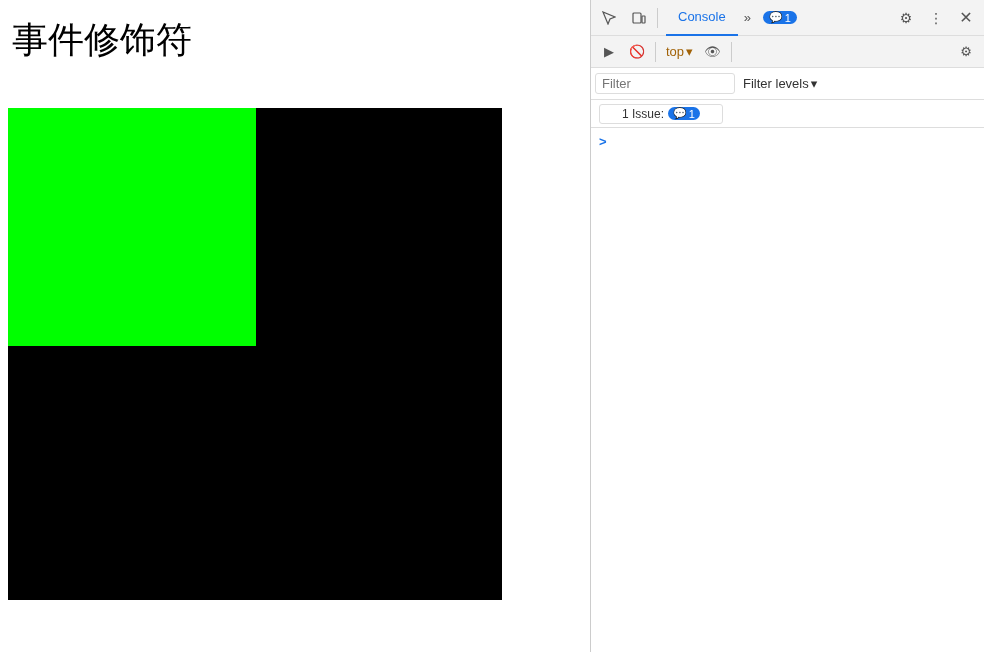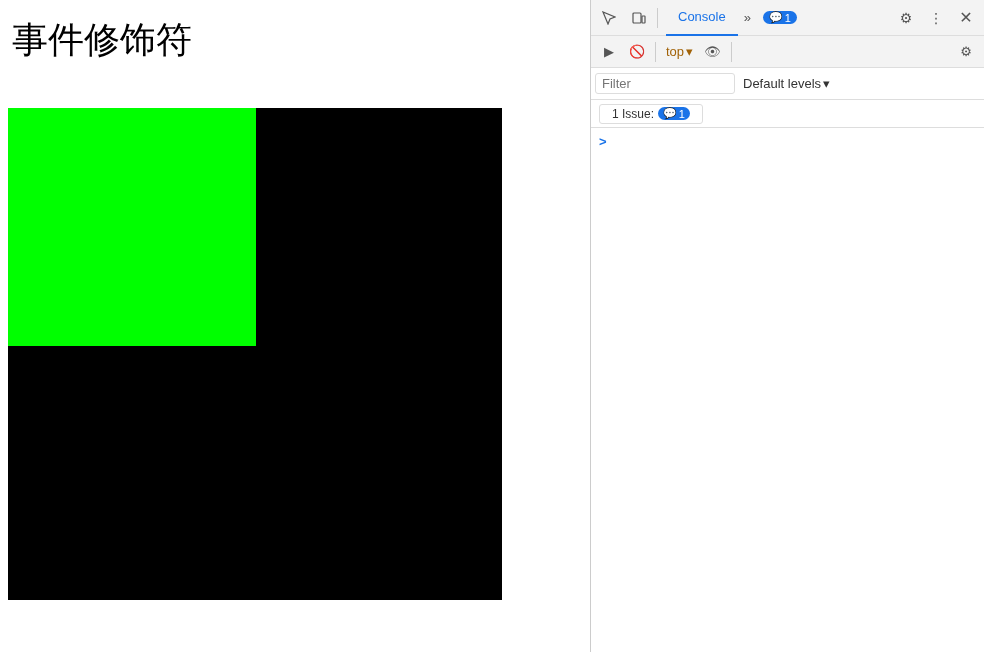--- a/index.html
+++ b/index.html
@@ -255,21 +255,21 @@
       padding: 0 8px;
     }
 
     .issue-btn {
       display: flex;
       align-items: center;
       gap: 4px;
       border: 1px solid #ddd;
       border-radius: 3px;
       background: #fff;
-      padding: 2px 12px;
+      padding: 2px 22px;
       font-size: 12px;
       cursor: pointer;
       color: #333;
       justify-content: flex-end;
     }
 
     .issue-badge {
       background: #1a73e8;
       color: #fff;
       border-radius: 8px;
@@ -387,21 +387,21 @@
 
     <button id="settings-gear2" title="Console settings">
       ⚙
     </button>
   </div>
 
   <div id="filter-bar">
     <input id="filter-input" type="text" value="" placeholder="Filter" style="">
 
     <button id="default-levels-btn">
-      <span>Default levels</span>
+      <span>Filter levels</span>
       <span>▾</span>
     </button>
   </div>
 
   <div id="issues-bar">
     <button class="issue-btn">
       <span>1 Issue:</span>
       <span class="issue-badge">
         <span>💬</span>
         <span>1</span>

